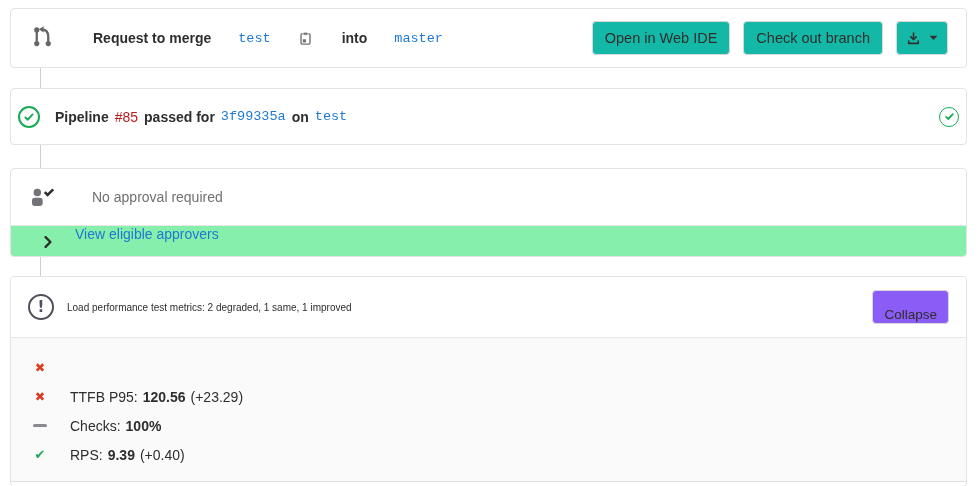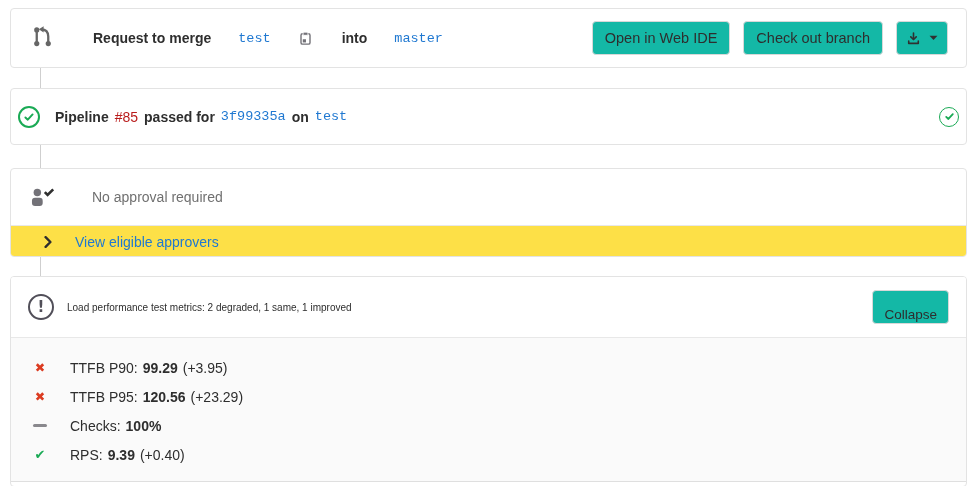--- a/index.html
+++ b/index.html
@@ -46,39 +46,39 @@
   .status-circle.mini { width:20px; height:20px; border-width:1.5px; margin-left:auto; cursor:pointer; }
   .pl-text { margin-left:15px; display:flex; align-items:center; white-space:nowrap; }
   .pl-text > * { margin-right:6px; }
   .link-sans { color:#b91c1c; text-decoration:none; cursor:pointer; }
 
   
   #card-approvals { top:168px; height:89px; overflow:hidden; }
   .appr-row1 { height:56px; display:flex; align-items:center; padding:0 18px;gap:20px; }
   .appr-text { margin-left:17px; color:#707070; }
   .appr-row2 {
-    height:32px; border-top:1px solid #e8e8e8; background:#fde047;
-    display:flex; align-items:center; padding-left:33px; cursor:pointer;
+    height:32px; border-top:1px solid #e8e8e8; background:#86efac;
+    display:flex; padding-left:33px; cursor:pointer;
     border-radius:0 0 4px 4px;
   }
   .chevron { margin-right:23px; display:flex; align-items:center; }
   .appr-link { color:#1f78d1; text-decoration:none; cursor:pointer; }
 
   
   #card-perf { top:276px; height:211px; overflow:hidden; }
   .perf-header { height:60px; display:flex; align-items:center; padding:0 17px; background:#fff; }
   .excl-circle {
     width:26px; height:26px; box-sizing:border-box; border:2px solid #514f59;
     border-radius:50%; display:flex; align-items:center; justify-content:center;
     color:#514f59; font-weight:700; font-size:15px; flex:none;
     font-family:"DejaVu Sans", sans-serif;
   }
   .perf-summary { margin-left:13px; font-size:10px; }
   .btn-collapse {
-    margin-left:auto; height:30px; padding:16px 11px; background:#14b8a6;
+    margin-left:auto; height:30px; padding:16px 11px; background:#8b5cf6;
     border:1px solid #d8d8d8; border-radius:4px; font-family:inherit;
     font-size:13.5px; color:#2e2e2e; cursor:pointer;
   }
   .perf-body {
     height:145px; box-sizing:border-box; background:#fafafa;
     border-top:1px solid #e8e8e8; border-bottom:1px solid #dfdfdf; padding-top:15px;
   }
   .metric-row { height:29px; display:flex; align-items:center; padding-left:22px; }
   .m-icon { width:14px; flex:none; margin-right:23px; display:flex; justify-content:center; align-items:center; }
   .m-x { color:#db3b21; font-weight:700; font-size:12.5px; font-family:"DejaVu Sans", sans-serif; }
@@ -197,21 +197,20 @@
     <div class="perf-header">
       <span class="excl-circle">!</span>
       <span class="perf-summary">Load performance test metrics: 2 degraded, 1 same, 1 improved</span>
       <button class="btn-collapse">Collapse</button>
     </div>
     <div class="perf-body" id="metrics-list">
         <div class="metric-row">
           <span class="m-icon">
             <span class="m-x">✖</span>
           </span>
-          <span class="m-text"><span class="m-label">TTFB P90:</span><b>99.29</b><span>(+3.95)</span></span>
         </div>
         <div class="metric-row">
           <span class="m-icon">
             <span class="m-x">✖</span>
           </span>
           <span class="m-text"><span class="m-label">TTFB P95:</span><b>120.56</b><span>(+23.29)</span></span>
         </div>
         <div class="metric-row">
           <span class="m-icon">
             <span class="m-dash"></span>

